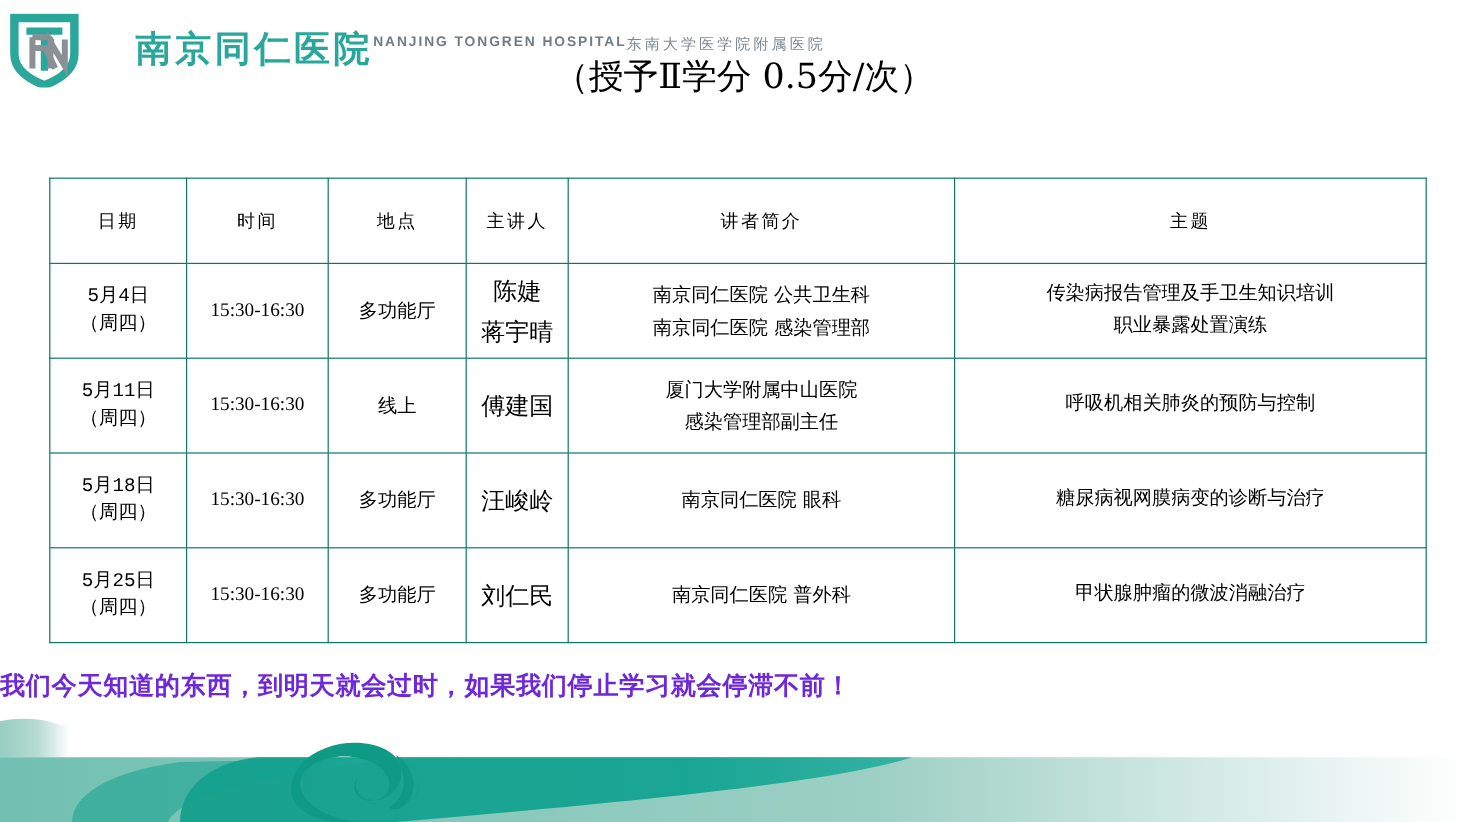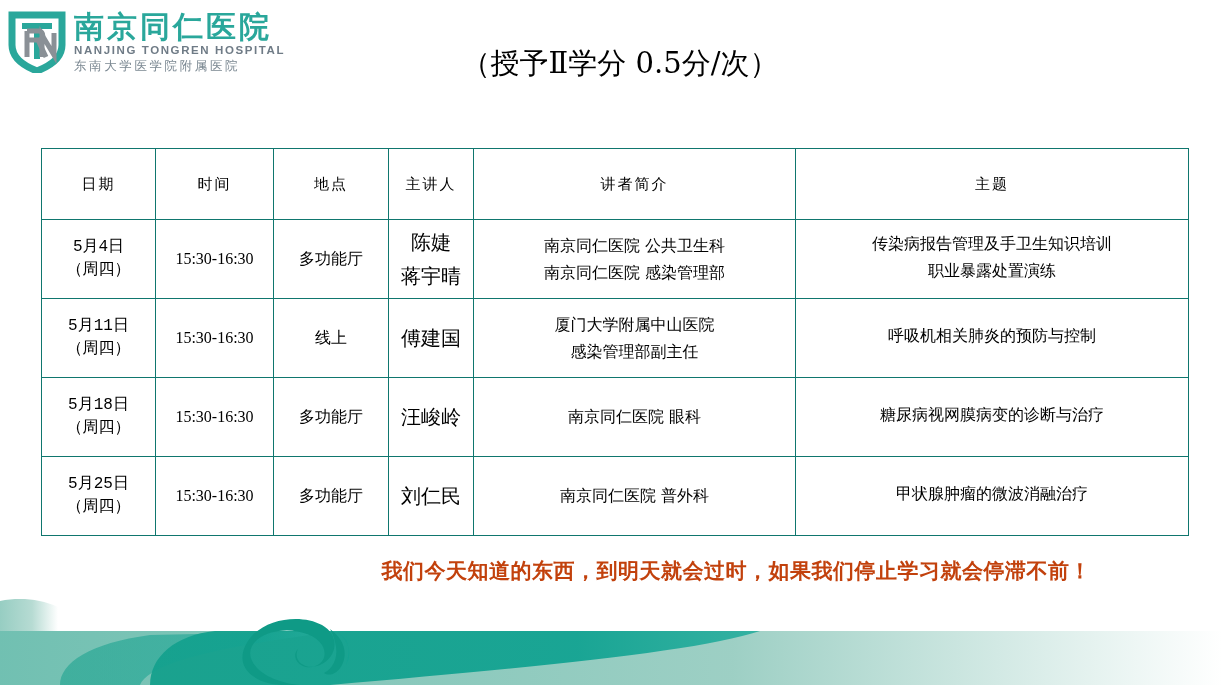--- a/index.html
+++ b/index.html
@@ -28,23 +28,24 @@
   }
   #logo-mark {
     width: 58px;
     height: 62px;
     flex: 0 0 58px;
     position: relative;
     margin-right: 8px;
   }
   #logo-text-block {
     display: flex;
-    flex-direction: column;
+    flex-direction: row;
     justify-content: center;
     line-height: 1;
+    margin-left: 39px;
   }
   .logo-cn {
     font-family: "DejaVu Sans", sans-serif;
     font-size: 30px;
     font-weight: bold;
     letter-spacing: 3px;
     color: #2aa79b;
     white-space: nowrap;
   }
   .logo-en {
@@ -124,25 +125,25 @@
   td.col-bio    { font-size: 16px; line-height: 1.7; }
   td.col-topic  { font-size: 16px; line-height: 1.7; font-family: Liberation Mono, monospace; }
   .cell-line { display: block; }
 
   
   #footer-slogan {
     position: absolute;
     left: 0;
     top: 557px;
     width: 1091px;
-    text-align: right;
+    text-align: left;
     font-family: "DejaVu Sans", sans-serif;
     font-weight: bold;
     font-size: 21px;
-    color: #c2410c;
+    color: #6d28d9;
     letter-spacing: 0.5px;
     white-space: nowrap;
   }
 
   
   #bottom-wave {
     position: absolute;
     left: 0;
     bottom: 0;
     width: 1222px;

